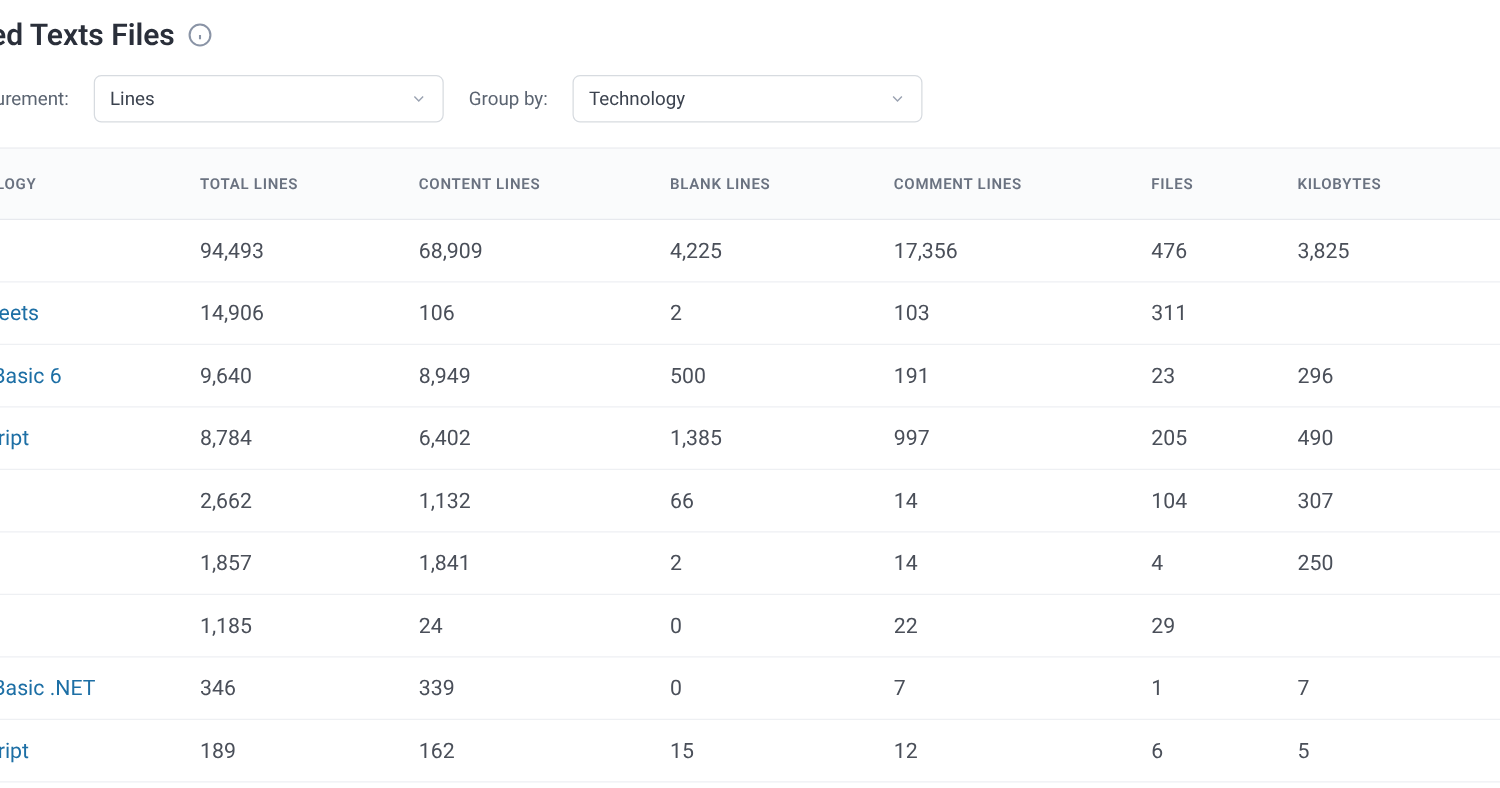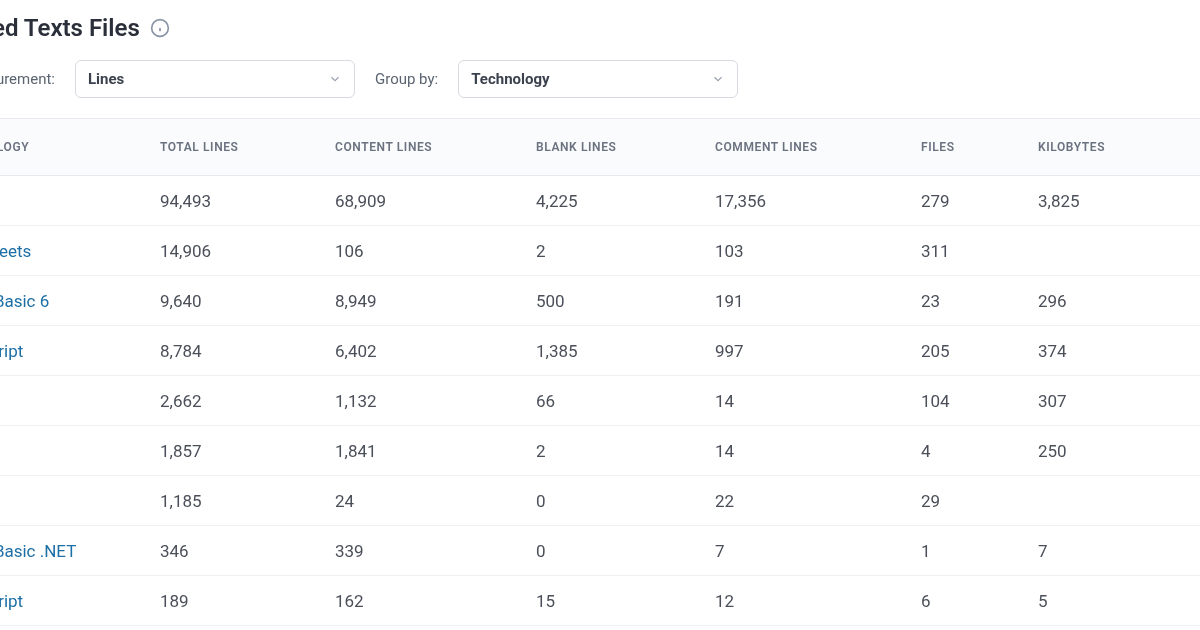--- a/index.html
+++ b/index.html
@@ -50,21 +50,20 @@
       justify-content: space-between;
       width: 280px;
       height: 38px;
       border: 1px solid #d7dbe0;
       border-radius: 6px;
       padding: 0 12px;
       font-size: 15px;
       color: #3b424e;
       background: #ffffff;
       cursor: pointer;
-      font-weight: bold;
     }
     .chevron {
       display: inline-flex;
       color: #9aa2b1;
     }
     .table-wrap {
       border-top: 1px solid #e7e9ee;
     }
     .table-head, .table-row {
       display: grid;
@@ -144,21 +143,21 @@
       <div class="th">FILES</div>
       <div class="th">KILOBYTES</div>
     </div>
     <div id="rows">
         <div class="table-row">
           <div class="td td-link"> Sharp</div>
           <div class="td">94,493</div>
           <div class="td">68,909</div>
           <div class="td">4,225</div>
           <div class="td">17,356</div>
-          <div class="td">279</div>
+          <div class="td">476</div>
           <div class="td">3,825</div>
         </div>
         <div class="table-row">
           <div class="td td-link">tylesheets</div>
           <div class="td">14,906</div>
           <div class="td">106</div>
           <div class="td">2</div>
           <div class="td">103</div>
           <div class="td">311</div>
         </div>
@@ -171,21 +170,21 @@
           <div class="td">23</div>
           <div class="td">296</div>
         </div>
         <div class="table-row">
           <div class="td td-link">ypescript</div>
           <div class="td">8,784</div>
           <div class="td">6,402</div>
           <div class="td">1,385</div>
           <div class="td">997</div>
           <div class="td">205</div>
-          <div class="td">374</div>
+          <div class="td">490</div>
         </div>
         <div class="table-row">
           <div class="td td-link">TML</div>
           <div class="td">2,662</div>
           <div class="td">1,132</div>
           <div class="td">66</div>
           <div class="td">14</div>
           <div class="td">104</div>
           <div class="td">307</div>
         </div>

